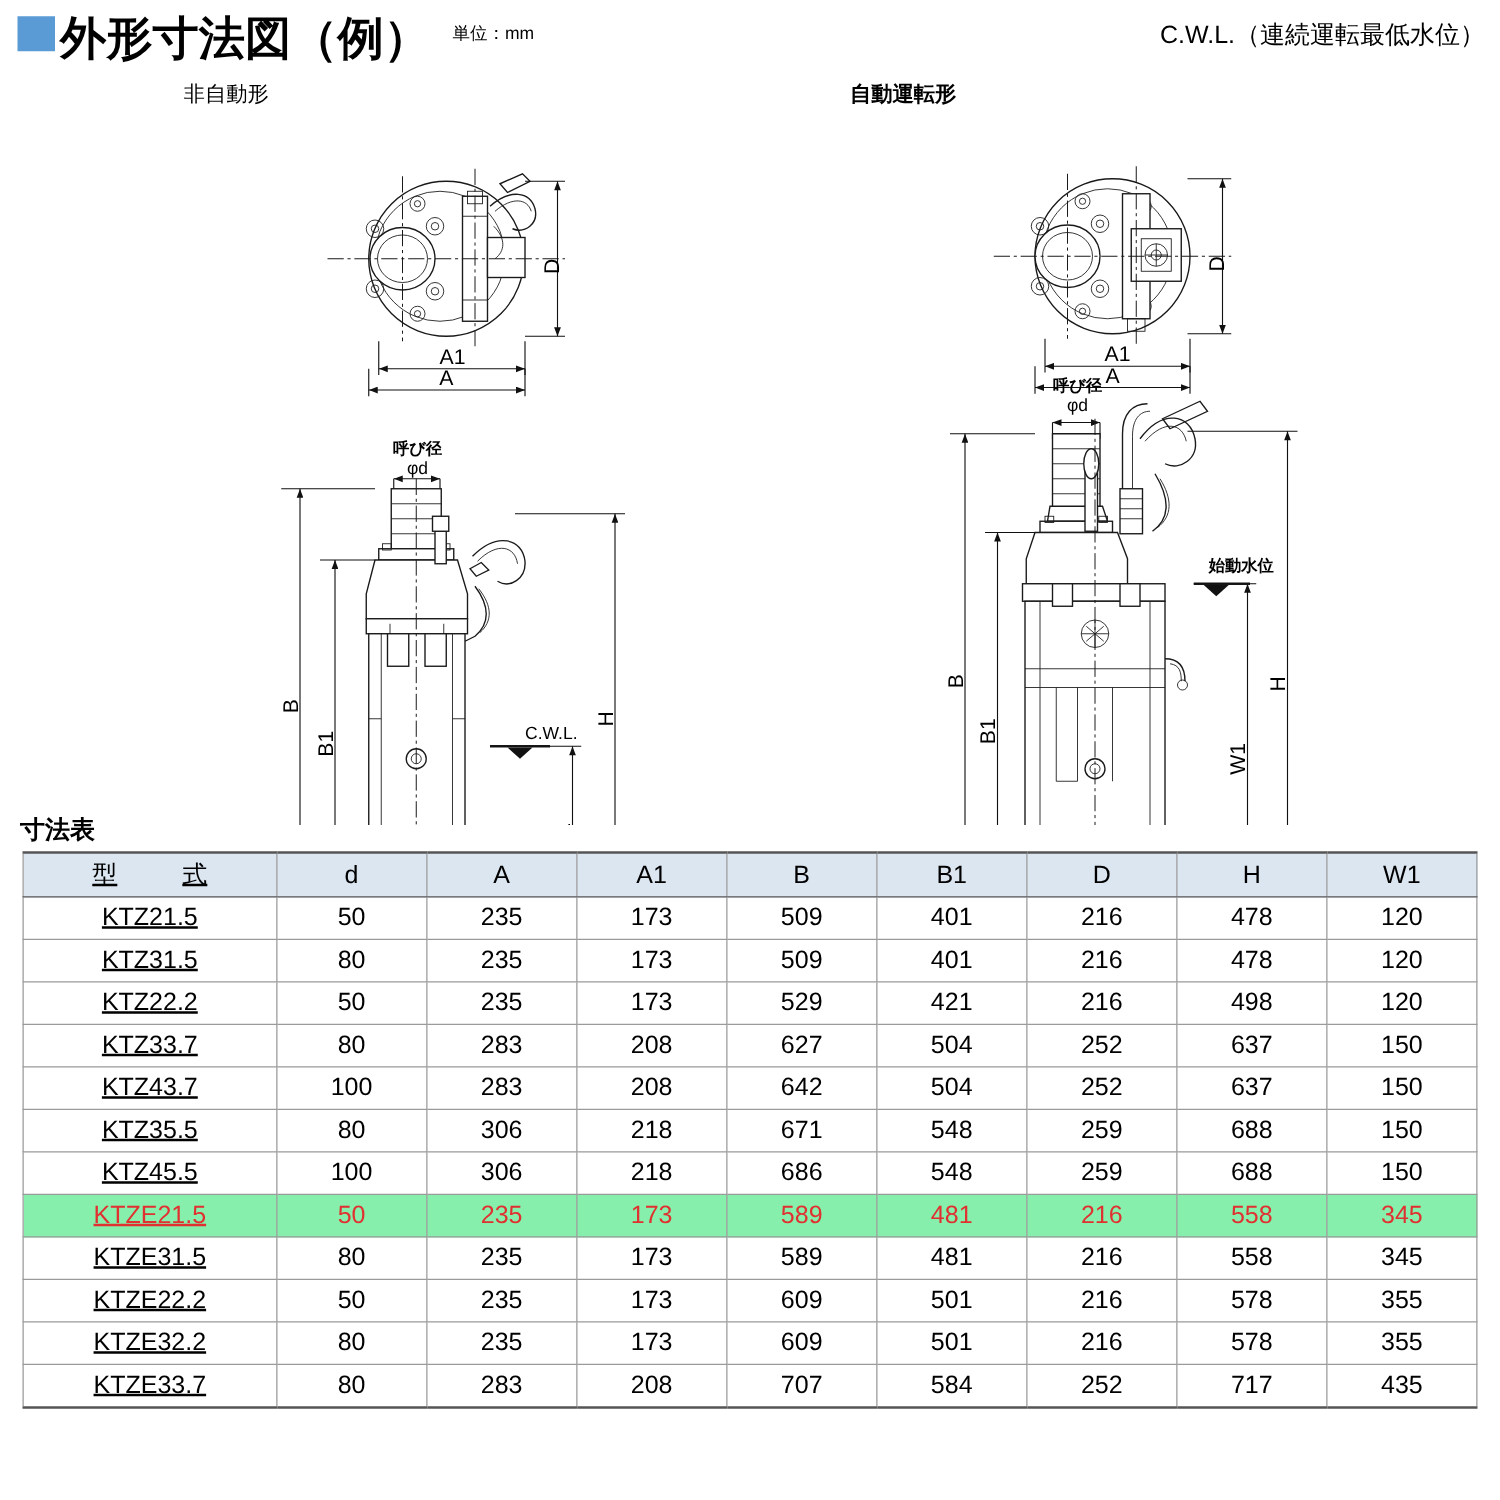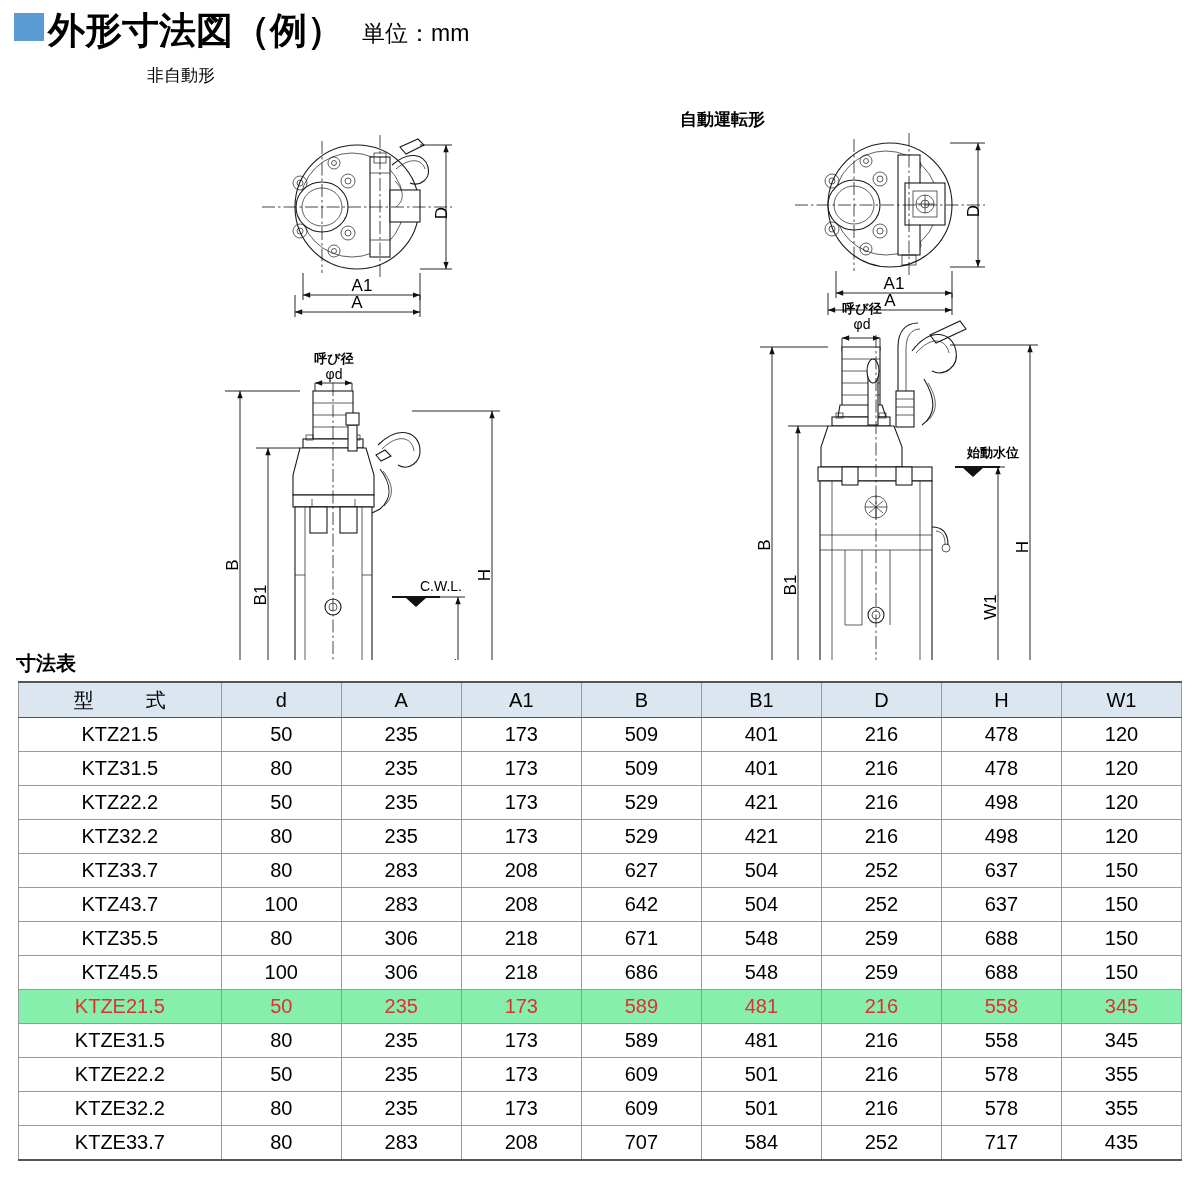--- a/index.html
+++ b/index.html
@@ -16,33 +16,33 @@
   .hdr-mark {
     position:absolute; left:14px; top:13px; width:30px; height:28px;
     background:#5b9bd5;
   }
   .hdr-title {
     position:absolute; left:48px; top:6px;
     font-size:37px; font-weight:bold; letter-spacing:0px; white-space:nowrap;
   }
   .hdr-unit {
     position:absolute; left:362px; top:18px;
-    font-size:23px; white-space:nowrap;
+    font-size:14px; white-space:nowrap;
   }
   .hdr-cwl {
     position:absolute; right:12px; top:14px;
     font-size:20px; white-space:nowrap;
   }
   .sub-left {
     position:absolute; left:147px; top:64px;
     font-size:17px; font-weight:normal; white-space:nowrap;
   }
   .sub-right {
     position:absolute; left:680px; top:64px;
-    font-size:17px; font-weight:bold; white-space:nowrap;margin-top:44px;
+    font-size:17px; font-weight:bold; white-space:nowrap;
   }
   
   .draw-wrap { position:absolute; left:0; top:95px; width:1200px; height:565px; }
   svg.dwg { display:block; }
   .ln { stroke:#1a1a1a; fill:none; stroke-width:1.1; }
   .ln-t { stroke:#1a1a1a; fill:none; stroke-width:0.7; }
   .ln-h { stroke:#1a1a1a; fill:none; stroke-width:1.9; }
   .cl { stroke:#1a1a1a; fill:none; stroke-width:0.8; stroke-dasharray:13 3 2.5 3; }
   .dim { stroke:#111; fill:none; stroke-width:0.9; }
   .fillw { fill:#ffffff; stroke:#1a1a1a; stroke-width:1.1; }
@@ -69,32 +69,33 @@
     font-weight:normal;
   }
   table.dims thead th {
     background:#dce6f1;
     border-top:2px solid #555;
     border-bottom:1.6px solid #555;
     font-size:20px;
     height:34px; line-height:34px;
   }
   table.dims tbody tr:last-child td { border-bottom:2px solid #555; }
-  table.dims .c-model { width:204px; }
+  table.dims .c-model { width:204px;text-decoration:underline; }
   table.dims .c-num   { width:121px; }
   table.dims tr.hl td { background:#86efac; color:#e03030; }
   .m-sp { display:inline-block; width:52px; }
 </style>
 </head>
 <body>
 
 <div class="hdr">
   <div class="hdr-mark"></div>
   <div class="hdr-title">外形寸法図（例）</div>
   <div class="hdr-unit">単位：mm</div>
+  <div class="hdr-cwl">C.W.L.（連続運転最低水位）</div>
 </div>
 <div class="sub-left">非自動形</div>
 <div class="sub-right">自動運転形</div>
 
 <div class="draw-wrap">
 <svg class="dwg" width="1200" height="565" viewBox="0 0 1200 565" xmlns="http://www.w3.org/2000/svg">
   <defs>
     <marker id="ar" markerWidth="9" markerHeight="9" refX="8" refY="3" orient="auto">
       <path d="M0,0 L8,3 L0,6 z" fill="#111"></path>
     </marker>
@@ -392,31 +393,20 @@
         <td class="c-num">50</td>
         <td class="c-num">235</td>
         <td class="c-num">173</td>
         <td class="c-num">529</td>
         <td class="c-num">421</td>
         <td class="c-num">216</td>
         <td class="c-num">498</td>
         <td class="c-num">120</td>
       </tr>
       <tr>
-        <td class="c-model">KTZ32.2</td>
-        <td class="c-num">80</td>
-        <td class="c-num">235</td>
-        <td class="c-num">173</td>
-        <td class="c-num">529</td>
-        <td class="c-num">421</td>
-        <td class="c-num">216</td>
-        <td class="c-num">498</td>
-        <td class="c-num">120</td>
-      </tr>
-      <tr>
         <td class="c-model">KTZ33.7</td>
         <td class="c-num">80</td>
         <td class="c-num">283</td>
         <td class="c-num">208</td>
         <td class="c-num">627</td>
         <td class="c-num">504</td>
         <td class="c-num">252</td>
         <td class="c-num">637</td>
         <td class="c-num">150</td>
       </tr>

